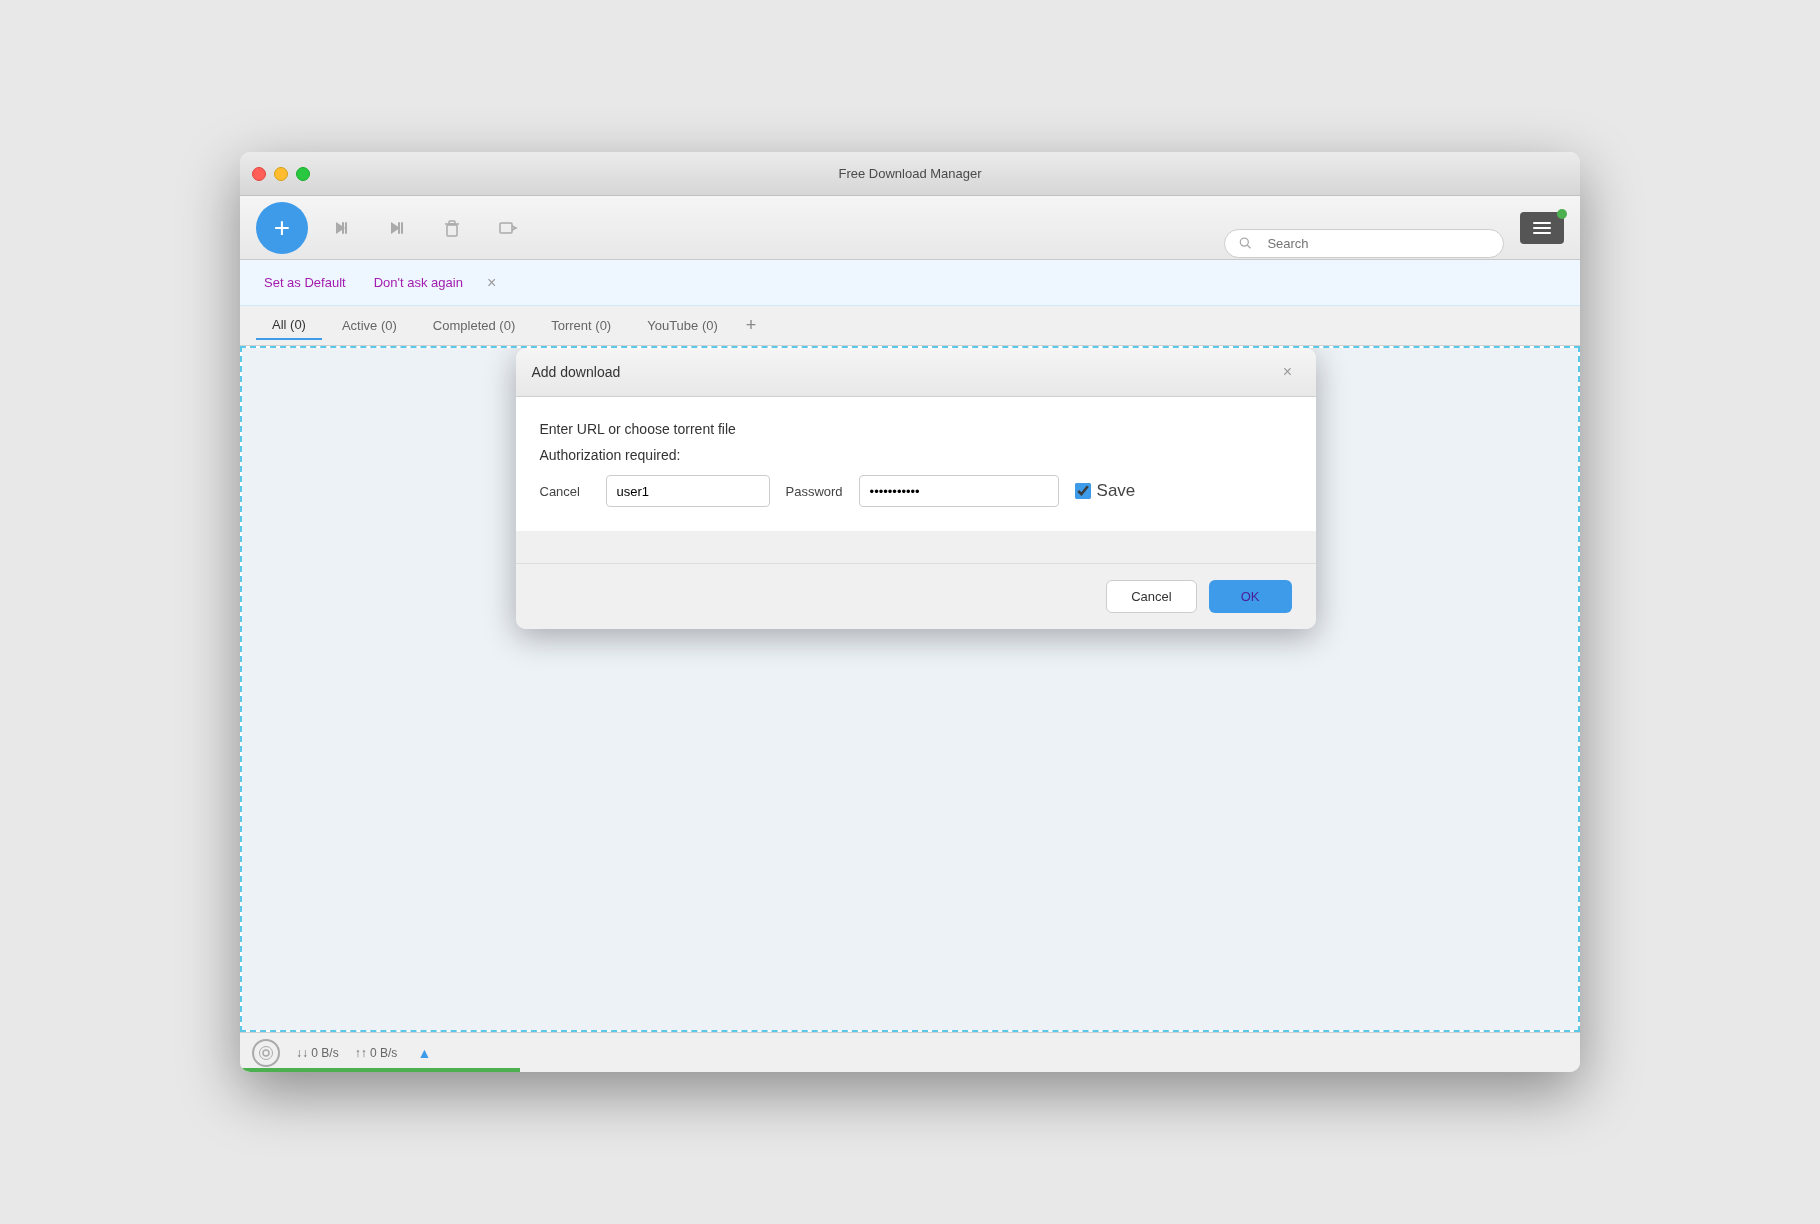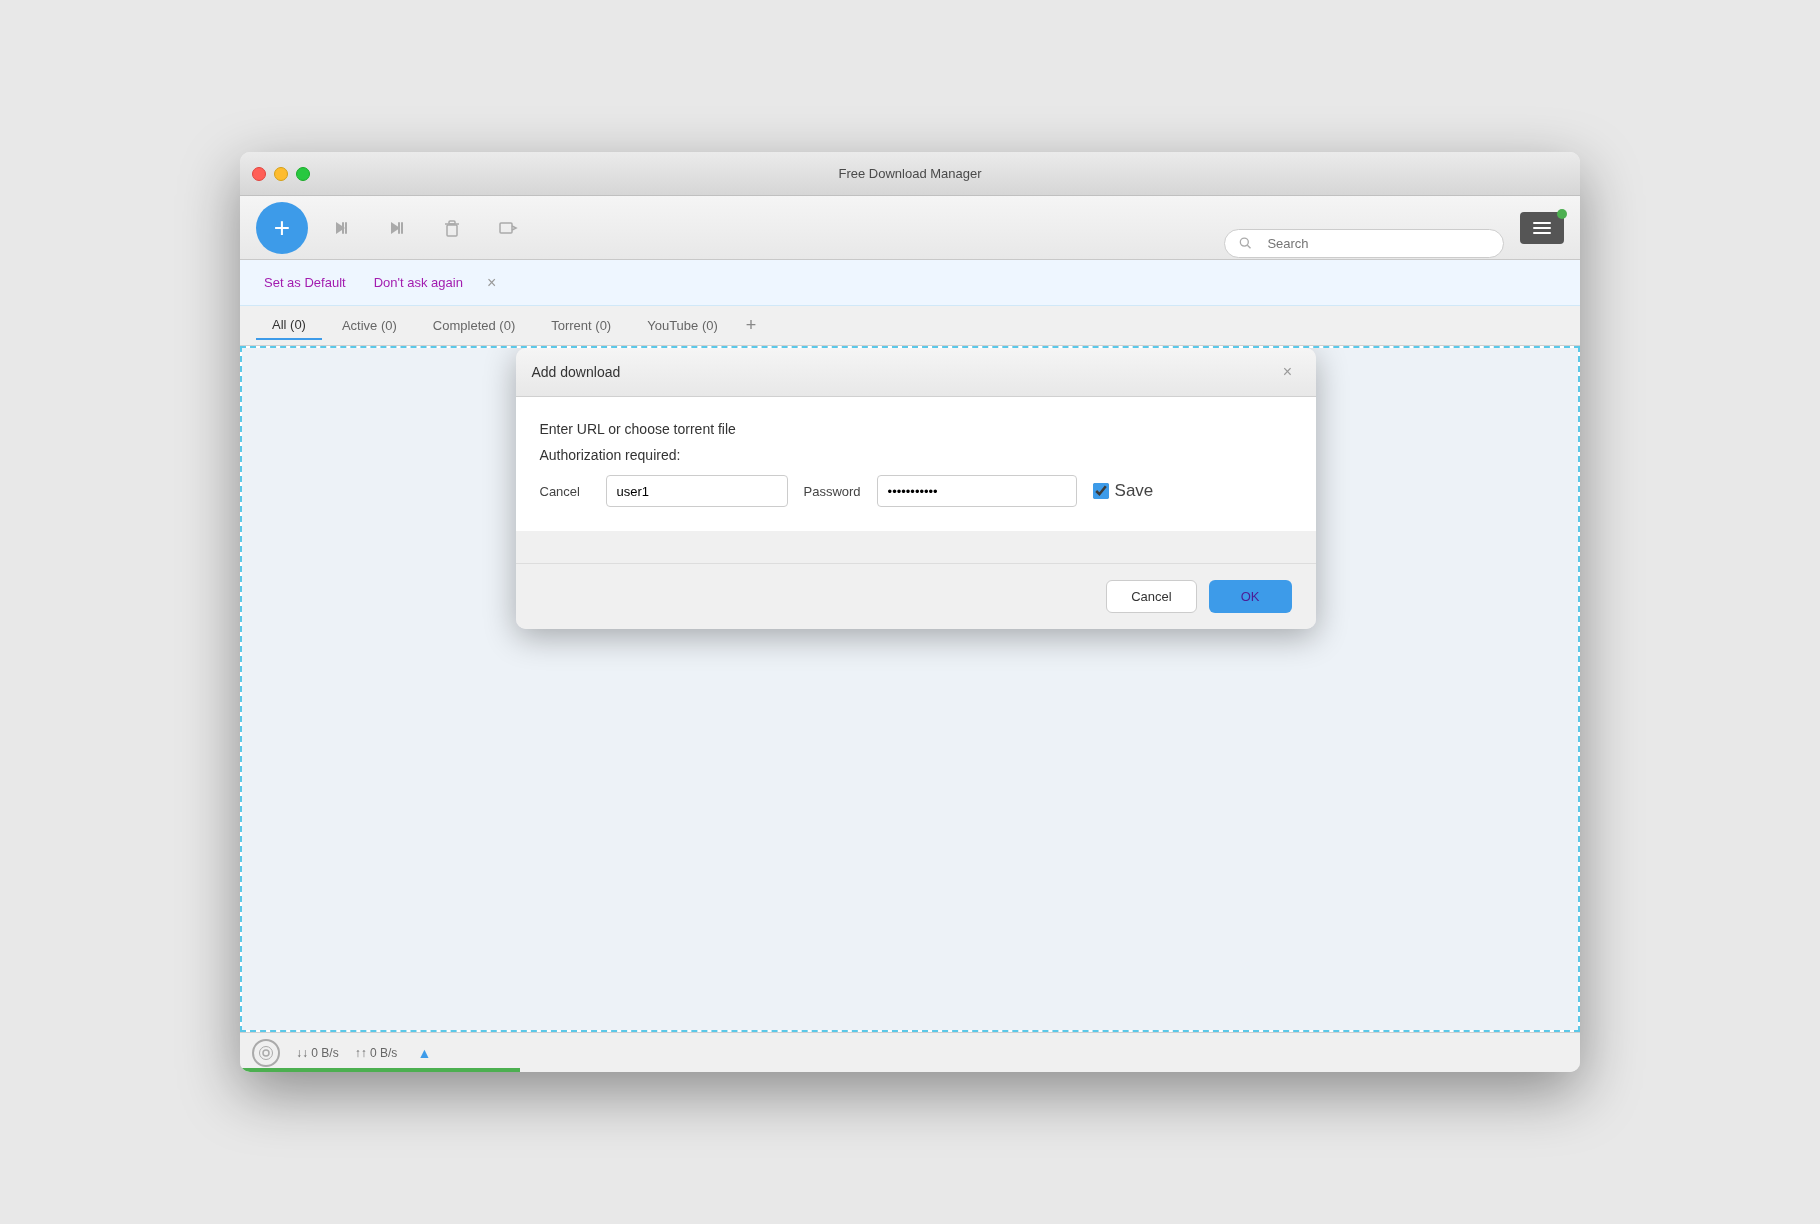--- a/index.html
+++ b/index.html
@@ -348,21 +348,21 @@
       min-width: 50px;
     }
     .auth-input {
       height: 32px;
       border: 1px solid #ccc;
       border-radius: 4px;
       padding: 0 10px;
       font-size: 13px;
       outline: none;
       background: white;
-      width: 182px;
+      width: 164px;
     }
     .save-row {
       display: flex;
       align-items: center;
       gap: 6px;
     }
     .save-checkbox {
       width: 16px;
       height: 16px;
       accent-color: #3d9be9;

